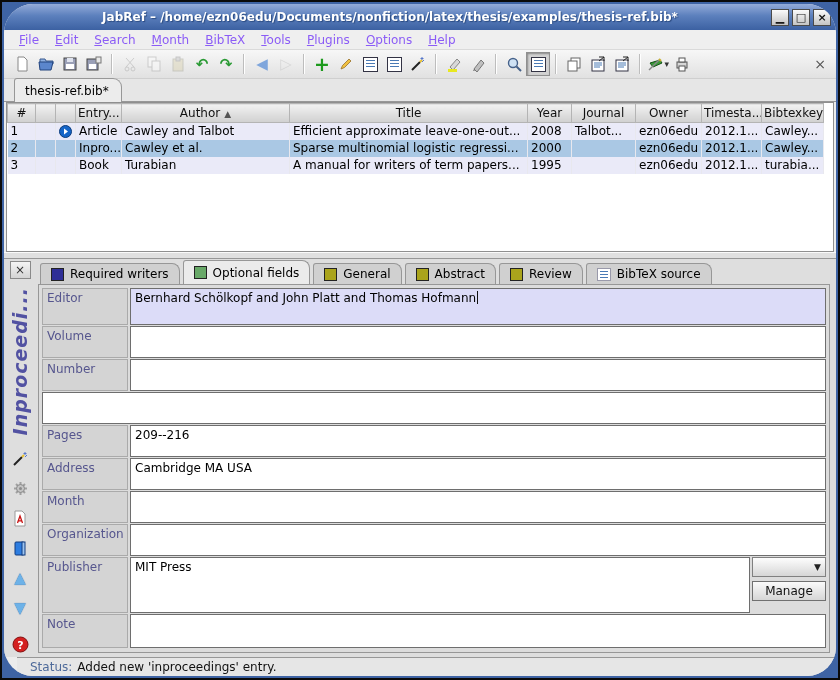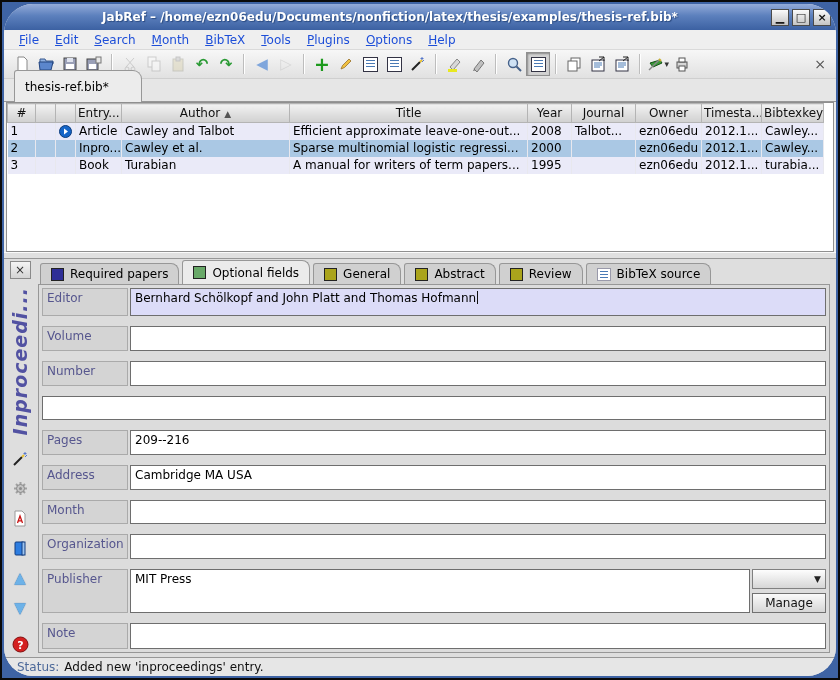--- a/index.html
+++ b/index.html
@@ -7,42 +7,42 @@
   .window{width:840px;height:680px;border:2px solid #0a0a0a;background:#3e63a4;padding:2px;position:relative;overflow:hidden;}
   .inner{width:832px;height:672px;display:flex;flex-direction:column;background:#ececec;overflow:hidden;border-radius:29px;}
 
   
   .titlebar{height:26px;flex:0 0 26px;background:linear-gradient(#93abd9,#5c80bd 45%,#3c61a2);display:flex;align-items:center;color:#fff;font-weight:bold;font-size:12px;padding:0 5px;}
   .title{flex:1;text-align:center;white-space:nowrap;overflow:hidden;text-shadow:1px 1px 1px #2a4a80;}
   .winbtns{display:flex;gap:3px;}
   .wbtn{width:18px;height:17px;background:linear-gradient(#fbfbfb,#c4c4c4);border:1px solid #4a4a4a;display:flex;align-items:center;justify-content:center;font-size:11px;font-weight:bold;color:#111;line-height:1;cursor:default;}
 
   
-  .menubar{height:20px;flex:0 0 20px;background:#efefef;display:flex;align-items:center;gap:2px;padding:0 8px;font-size:12px;color:#1d4ed8;border-bottom:1px solid #dadada;}
+  .menubar{height:20px;flex:0 0 20px;background:#efefef;display:flex;align-items:center;gap:2px;padding:0 8px;font-size:12px;color:#8b5cf6;border-bottom:1px solid #dadada;}
   .menu-item{display:inline-block;padding:1px 7px;}
   .menu-item::first-letter{text-decoration:underline;}
 
   
   .toolbar{height:29px;flex:0 0 29px;background:linear-gradient(#f7f7f7,#e1e1e1);display:flex;align-items:center;padding:0 6px;border-bottom:1px solid #cfcfcf;}
   .tbtn{width:24px;height:24px;display:flex;align-items:center;justify-content:center;background:transparent;border:1px solid transparent;padding:0;font-size:15px;line-height:1;cursor:default;}
   .tbtn.pressed{background:#d2d2d2;border:1px solid #8f8f8f;box-shadow:inset 1px 1px 2px rgba(0,0,0,.35);}
   .tbtn.disabled{opacity:.4;}
   .tsep{width:0;height:20px;border-left:1px solid #bdbdbd;border-right:1px solid #ffffff;margin:0 5px;}
   .g-green{color:#2a9a34;font-weight:bold;}
   .g-blue{color:#7fa6dc;}
   .g-gray{color:#b8b8b8;}
   .g-plus{color:#1d9a1d;font-weight:900;font-size:19px;}
   .toolbar-close{margin-left:auto;color:#555;font-size:14px;width:20px;height:20px;display:flex;align-items:center;justify-content:center;}
   .lines{width:15px;height:15px;background:#fff;border:1px solid #334;position:relative;}
   .lines::after{content:"";position:absolute;left:2px;right:2px;top:2px;bottom:2px;background:repeating-linear-gradient(#4a7ab5 0 1px,transparent 1px 3px);}
   .dd{font-size:9px;color:#333;margin-left:1px;}
 
   
   .tabbar{height:23px;flex:0 0 23px;background:#e6e6e6;display:flex;align-items:flex-end;padding:2px 4px 0 10px;border-bottom:1px solid #979797;}
-  .file-tab{height:32px;padding:0 32px 0 10px;background:#ececec;border:1px solid #979797;border-bottom:none;border-radius:3px 9px 0 0;font-size:12px;display:flex;align-items:center;position:relative;top:1px;}
+  .file-tab{height:24px;padding:0 12px 0 10px;background:#ececec;border:1px solid #979797;border-bottom:none;border-radius:3px 9px 0 0;font-size:12px;display:flex;align-items:center;position:relative;top:1px;}
 
   
   .table-panel{flex:1 1 auto;background:#fff;border:1px solid #8f8f8f;margin:0 2px;overflow:hidden;display:flex;flex-direction:column;}
   table{border-collapse:collapse;table-layout:fixed;width:816px;font-size:12px;}
   thead th{height:19px;background:linear-gradient(#f2f2f2,#d0d0d0);border:1px solid #b4b4b4;font-weight:normal;text-align:center;white-space:nowrap;overflow:hidden;padding:0 2px;color:#111;}
   tbody td{height:17px;padding:0 3px;white-space:nowrap;overflow:hidden;border-right:1px solid rgba(110,110,150,.16);color:#000;}
   tr.stripe{background:#eaeaf8;}
   tr.selected{background:#aac8e4;}
   .sort-arrow{font-size:9px;color:#555;margin-left:4px;}
   .fileicon{display:inline-block;vertical-align:middle;}
@@ -66,32 +66,32 @@
   .etabs{height:25px;flex:0 0 25px;display:flex;align-items:flex-end;gap:3px;padding-left:2px;}
   .etab{height:21px;display:flex;align-items:center;gap:6px;padding:0 10px;border:1px solid #979797;border-bottom:none;border-radius:3px 8px 0 0;background:#d0d0d0;font-size:12px;white-space:nowrap;}
   .etab.active{background:#ebebeb;height:24px;}
   .sq{width:13px;height:13px;border:1px solid #222;flex:0 0 13px;}
   .sq-navy{background:#2e2e96;}
   .sq-green{background:#68a868;}
   .sq-olive{background:#aaa41c;}
   .bts{width:14px;height:13px;background:#fff;border:1px solid #99a;position:relative;}
   .bts::after{content:"";position:absolute;left:2px;right:2px;top:2px;bottom:2px;background:repeating-linear-gradient(#4a7ab5 0 1px,transparent 1px 3px);}
 
-  .fields{flex:1;border:1px solid #979797;background:#dcdcdc;padding:3px;display:flex;flex-direction:column;gap:10px;overflow:hidden;justify-content:space-between;}
+  .fields{flex:1;border:1px solid #979797;background:#dcdcdc;padding:3px;display:flex;flex-direction:column;gap:1px;overflow:hidden;}
   .frow{display:flex;gap:2px;}
   .flabel{width:86px;flex:0 0 86px;background:#d4d4d4;border:1px solid #aaa;font-size:12px;color:#56568e;padding:2px 4px;overflow:hidden;white-space:nowrap;}
   .finput{flex:1;background:#fff;border:1px solid #6e6e6e;font-size:12px;padding:2px 4px;display:flex;align-items:flex-start;overflow:hidden;white-space:nowrap;}
   .finput.focused{background:#dcdcf8;}
   .cursor{width:1px;background:#111;height:13px;margin-left:1px;flex:0 0 1px;}
   .pubside{width:74px;flex:0 0 74px;display:flex;flex-direction:column;gap:4px;}
   .combo{height:20px;background:linear-gradient(#fdfdfd,#d6d6d6);border:1px solid #808080;display:flex;align-items:center;justify-content:flex-end;padding:0 4px;font-size:9px;color:#222;}
   .manage-btn{height:20px;background:linear-gradient(#fafafa,#d6d6d6);border:1px solid #707070;font-size:12px;color:#111;padding:0;}
 
   
-  .statusbar{height:19px;flex:0 0 19px;background:#e6e6e6;border-top:1px solid #979797;display:flex;align-items:center;padding:0 13px;font-size:12px;gap:5px;}
+  .statusbar{height:19px;flex:0 0 19px;background:#e6e6e6;border-top:1px solid #979797;display:flex;align-items:center;padding:0 13px;font-size:12px;gap:5px;margin-left:13px;}
   .status-label{color:#4e6a9a;}
   .status-msg{color:#111;}
 </style>
 </head>
 <body>
 
 <div class="window">
  <div class="inner">
 
   <div class="titlebar">
@@ -400,21 +400,21 @@
                 <text x="8.5" y="12.5" text-anchor="middle" font-size="11" font-weight="bold" fill="#fff">?</text>
               </svg>
             </span>
       </div>
     </div>
 
     <div class="editor-main">
       <div class="etabs">
         <div class="etab">
               <span class="sq sq-navy"></span>
-              <span>Required papers</span>
+              <span>Required writers</span>
             </div>
         <div class="etab active">
               <span class="sq sq-green"></span>
               <span>Optional fields</span>
             </div>
         <div class="etab">
               <span class="sq sq-olive"></span>
               <span>General</span>
             </div>
         <div class="etab">

